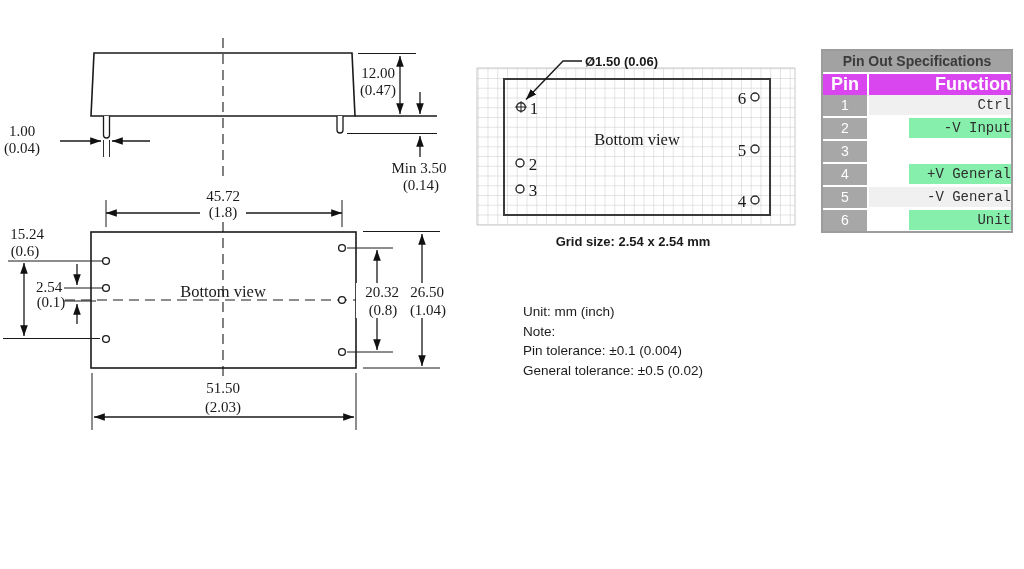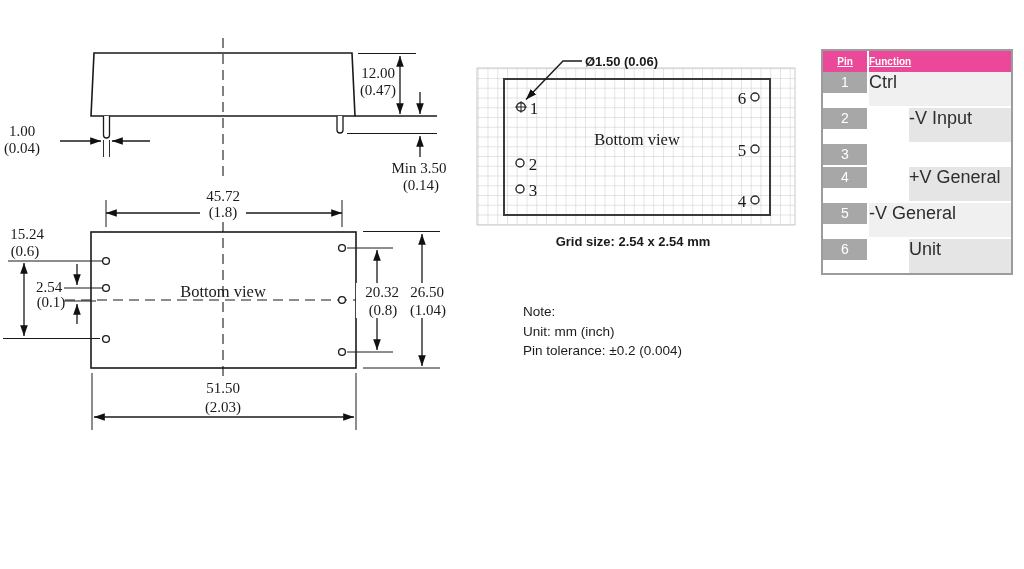--- a/index.html
+++ b/index.html
@@ -20,31 +20,31 @@
     position:absolute;left:821px;top:49px;width:192px;
     border:2px solid #9c9c9c;background:#ffffff;box-sizing:border-box;
   }
   .pt-title{
     height:21px;line-height:21px;background:#a2a2a2;color:#3b3b3b;
     font-size:14px;font-weight:bold;text-align:center;border-bottom:2px solid #fff;
   }
   .pt-row{display:flex;}
   .pt-row + .pt-row{border-top:2px solid #fff;}
   .pt-c1{width:46px;border-right:2px solid #fff;text-align:center;box-sizing:border-box;}
-  .pt-c2{flex:1;text-align:left;}
+  .pt-c2{flex:1;text-align:right;}
   .pt-head .pt-c1,.pt-head .pt-c2{
-    background:#ec4899;color:#ffffff;font-weight:bold;font-size:10px;
-    height:21px;line-height:21px;text-decoration:underline;
+    background:#d946ef;color:#ffffff;font-weight:bold;font-size:18px;
+    height:21px;line-height:21px;
   }
   .pt-body .pt-c1{
     background:#a7a7a7;color:#ffffff;font-size:14px;height:21px;line-height:21px;
   }
-  .pt-body .pt-c2{font-size:18px;color:#2e2e2e;height:34px;line-height:21px;}
+  .pt-body .pt-c2{font-size:14px;color:#2e2e2e;height:20px;line-height:21px;font-family:Liberation Mono, monospace;}
   .fn-light{background:#f0f0f0;}
-  .fn-dark{background:#e5e5e5;margin-left:40px;}
+  .fn-dark{background:#86efac;margin-left:40px;}
 </style>
 </head>
 <body>
 
 <svg style="position:absolute;left:0;top:0;" width="460" height="450" viewBox="0 0 460 450">
   <defs>
     <marker id="ah" viewBox="0 0 10 8" refX="9.4" refY="4" markerWidth="11.5" markerHeight="9.2" orient="auto-start-reverse" markerUnits="userSpaceOnUse">
       <path d="M0 0.7 L9.4 4 L0 7.3 Z" fill="#111"></path>
     </marker>
   </defs>
@@ -173,26 +173,28 @@
     <text class="pinnum" x="533" y="196">3</text>
     <text class="pinnum" x="742" y="104">6</text>
     <text class="pinnum" x="742" y="156">5</text>
     <text class="pinnum" x="742" y="207">4</text>
     <text class="dimtext-lg" x="637" y="145">Bottom view</text>
     <text class="sanslabel" x="633" y="246">Grid size: 2.54 x 2.54 mm</text>
   </g>
 </svg>
 
 <div class="note">
+  <div>Unit: mm (inch)</div>
   <div>Note:</div>
-  <div>Unit: mm (inch)</div>
-  <div>Pin tolerance: ±0.2 (0.004)</div>
+  <div>Pin tolerance: ±0.1 (0.004)</div>
+  <div>General tolerance: ±0.5 (0.02)</div>
 </div>
 
 <div class="pintable">
+  <div class="pt-title">Pin Out Specifications</div>
   <div class="pt-row pt-head">
     <div class="pt-c1">Pin</div>
     <div class="pt-c2">Function</div>
   </div>
   <div class="pt-body">
     <div class="pt-row">
       <div class="pt-c1">1</div>
       <div class="pt-c2 fn-light">Ctrl</div>
     </div>
     <div class="pt-row">

